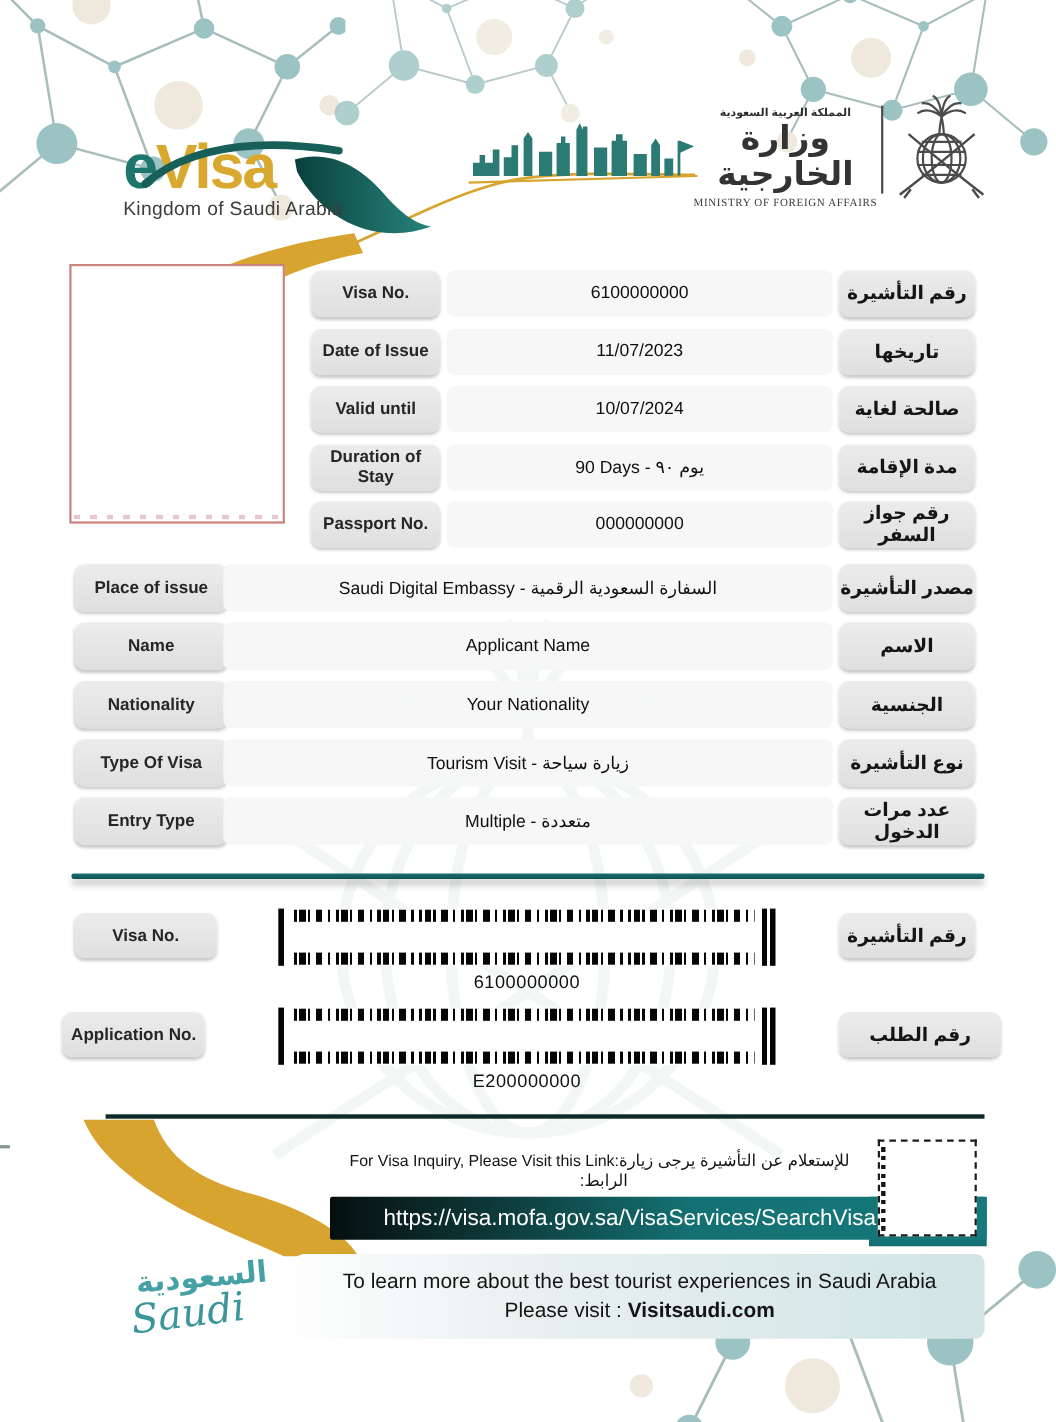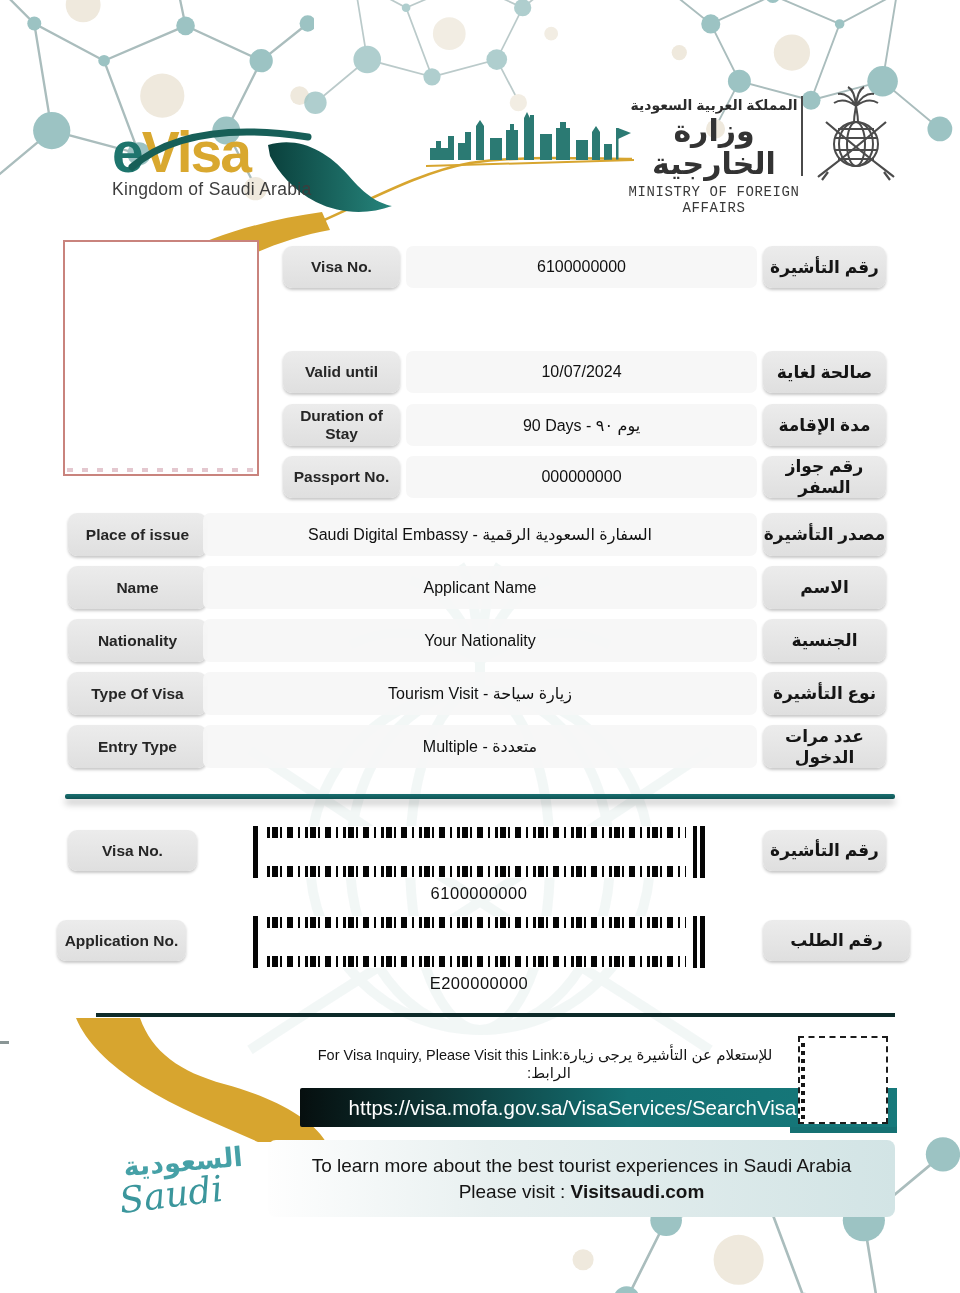--- a/index.html
+++ b/index.html
@@ -10,23 +10,23 @@
   .dec{position:absolute;pointer-events:none;}
 
   
   .evisa{position:absolute;left:112px;top:124px;z-index:4;}
   .evisa-word{font-size:57px;font-weight:bold;line-height:1;letter-spacing:-2px;}
   .evisa-word .e{color:#1e756d;}
   .evisa-word .v{color:#d9a82f;}
   .evisa-arc{position:absolute;left:12px;top:-5px;width:195px;height:56px;z-index:5;pointer-events:none;}
   .evisa-sub{font-size:17.5px;color:#3d3d3d;margin-top:-2px;letter-spacing:.3px;}
   .mofa{position:absolute;left:628px;top:97px;width:172px;text-align:center;z-index:4;}
-  .mofa .a1{font-size:14px;font-weight:bold;color:#2c2c2c;}
+  .mofa .a1{font-size:10px;font-weight:bold;color:#2c2c2c;}
   .mofa .a2{font-size:30px;font-weight:bold;color:#333;line-height:1.1;margin-top:1px;}
-  .mofa .en{font-size:14px;font-family:Liberation Mono, monospace;color:#3a3a3a;letter-spacing:.6px;margin-top:4px;}
+  .mofa .en{font-size:10px;font-family:Liberation Serif, serif;color:#3a3a3a;letter-spacing:.6px;margin-top:4px;}
   .vline{position:absolute;left:801px;top:96px;width:2px;height:80px;background:#4a4a4a;z-index:4;}
 
   
   .photo{position:absolute;left:63px;top:240px;width:196px;height:236px;border:2px solid #c9837d;background:#fff;z-index:3;}
   .photo::after{content:"";position:absolute;left:2px;right:2px;bottom:2px;height:4px;
     background:repeating-linear-gradient(90deg,rgba(178,96,118,.35) 0 6px,transparent 6px 15px);}
   .lbl{position:absolute;display:flex;align-items:center;justify-content:center;text-align:center;
        background:linear-gradient(#ececec,#dfdfdf);border-radius:9px;
        box-shadow:0 2px 3px rgba(0,0,0,.22);color:#262626;font-size:15.5px;z-index:3;font-weight:bold;}
   .lbl.ar{font-size:17px;color:#151515;}
@@ -183,20 +183,25 @@
     <path d="M86,95 C72,84 58,74 18,40 M82,98 L76,90" stroke-width="2.2"></path>
   </svg>
 
   <div class="photo"></div>
 
   <div class="nrow" style="top:246px">
     <div class="lbl lbl-en">Visa No.</div>
     <div class="val">6100000000</div>
     <div class="lbl ar lbl-ar" dir="rtl">رقم التأشيرة</div>
   </div>
+  <div class="nrow" style="top:299px">
+    <div class="lbl lbl-en">Date of Issue</div>
+    <div class="val">11/07/2023</div>
+    <div class="lbl ar lbl-ar" dir="rtl">تاريخها</div>
+  </div>
   <div class="nrow" style="top:351px">
     <div class="lbl lbl-en">Valid until</div>
     <div class="val">10/07/2024</div>
     <div class="lbl ar lbl-ar" dir="rtl">صالحة لغاية</div>
   </div>
   <div class="nrow" style="top:404px">
     <div class="lbl lbl-en">Duration of Stay</div>
     <div class="val">90 Days - ٩٠‎ يوم</div>
     <div class="lbl ar lbl-ar" dir="rtl">مدة الإقامة</div>
   </div>

